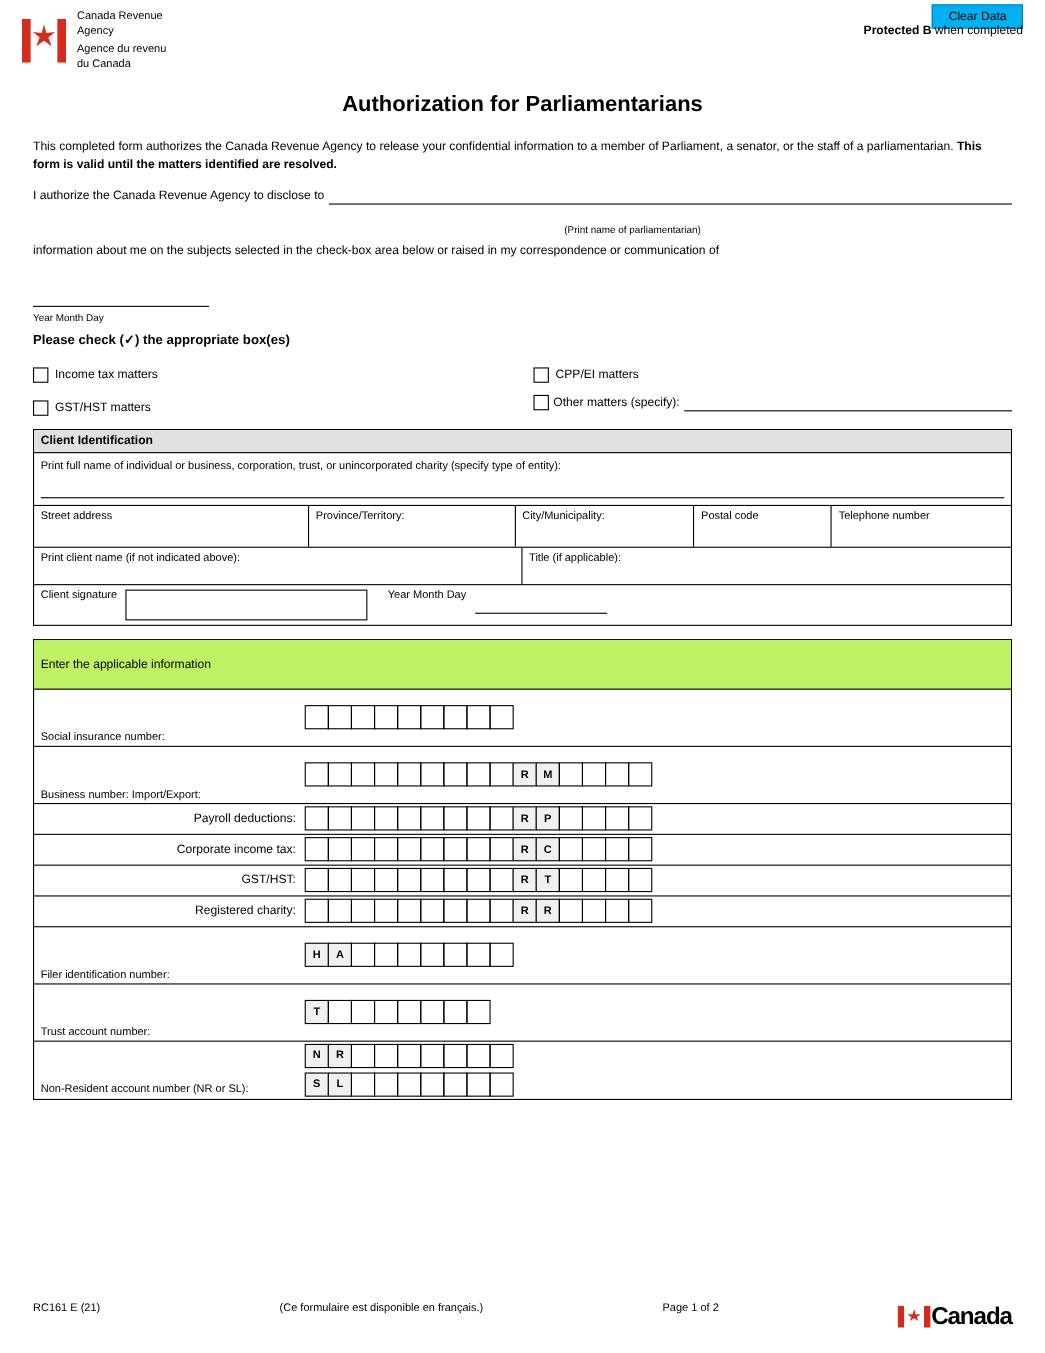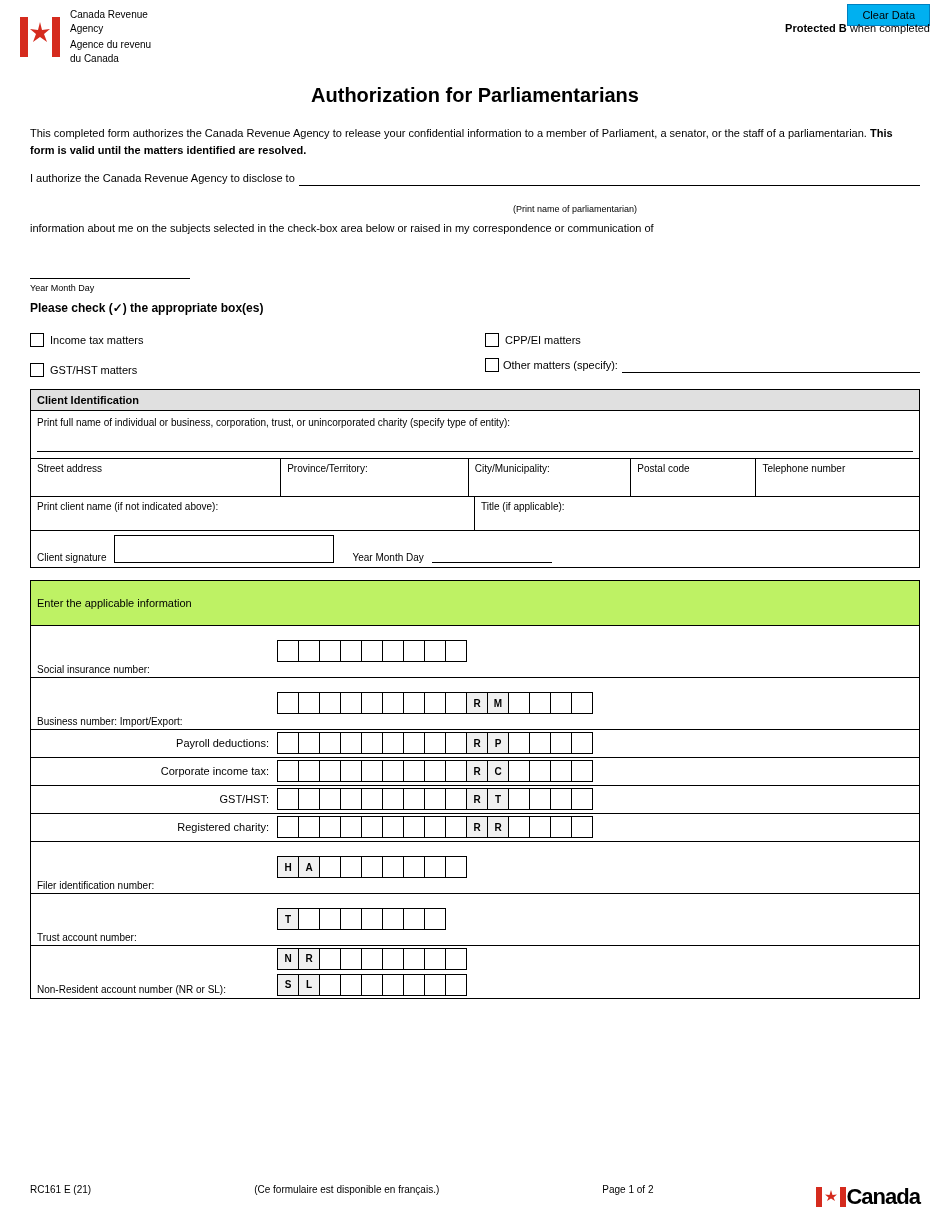--- a/index.html
+++ b/index.html
@@ -217,21 +217,21 @@
       font-size: 10px;
       min-height: 30px;
     }
 
     .client-name-cell:last-child {
       border-right: none;
     }
 
     .signature-row {
       display: flex;
-      align-items: flex-end;
+      align-items: flex-start;
       gap: 8px;
       padding: 4px 6px;
       font-size: 10px;
       min-height: 36px;
     }
 
     .sig-box {
       border: 1px solid #000;
       height: 28px;
       width: 220px;

